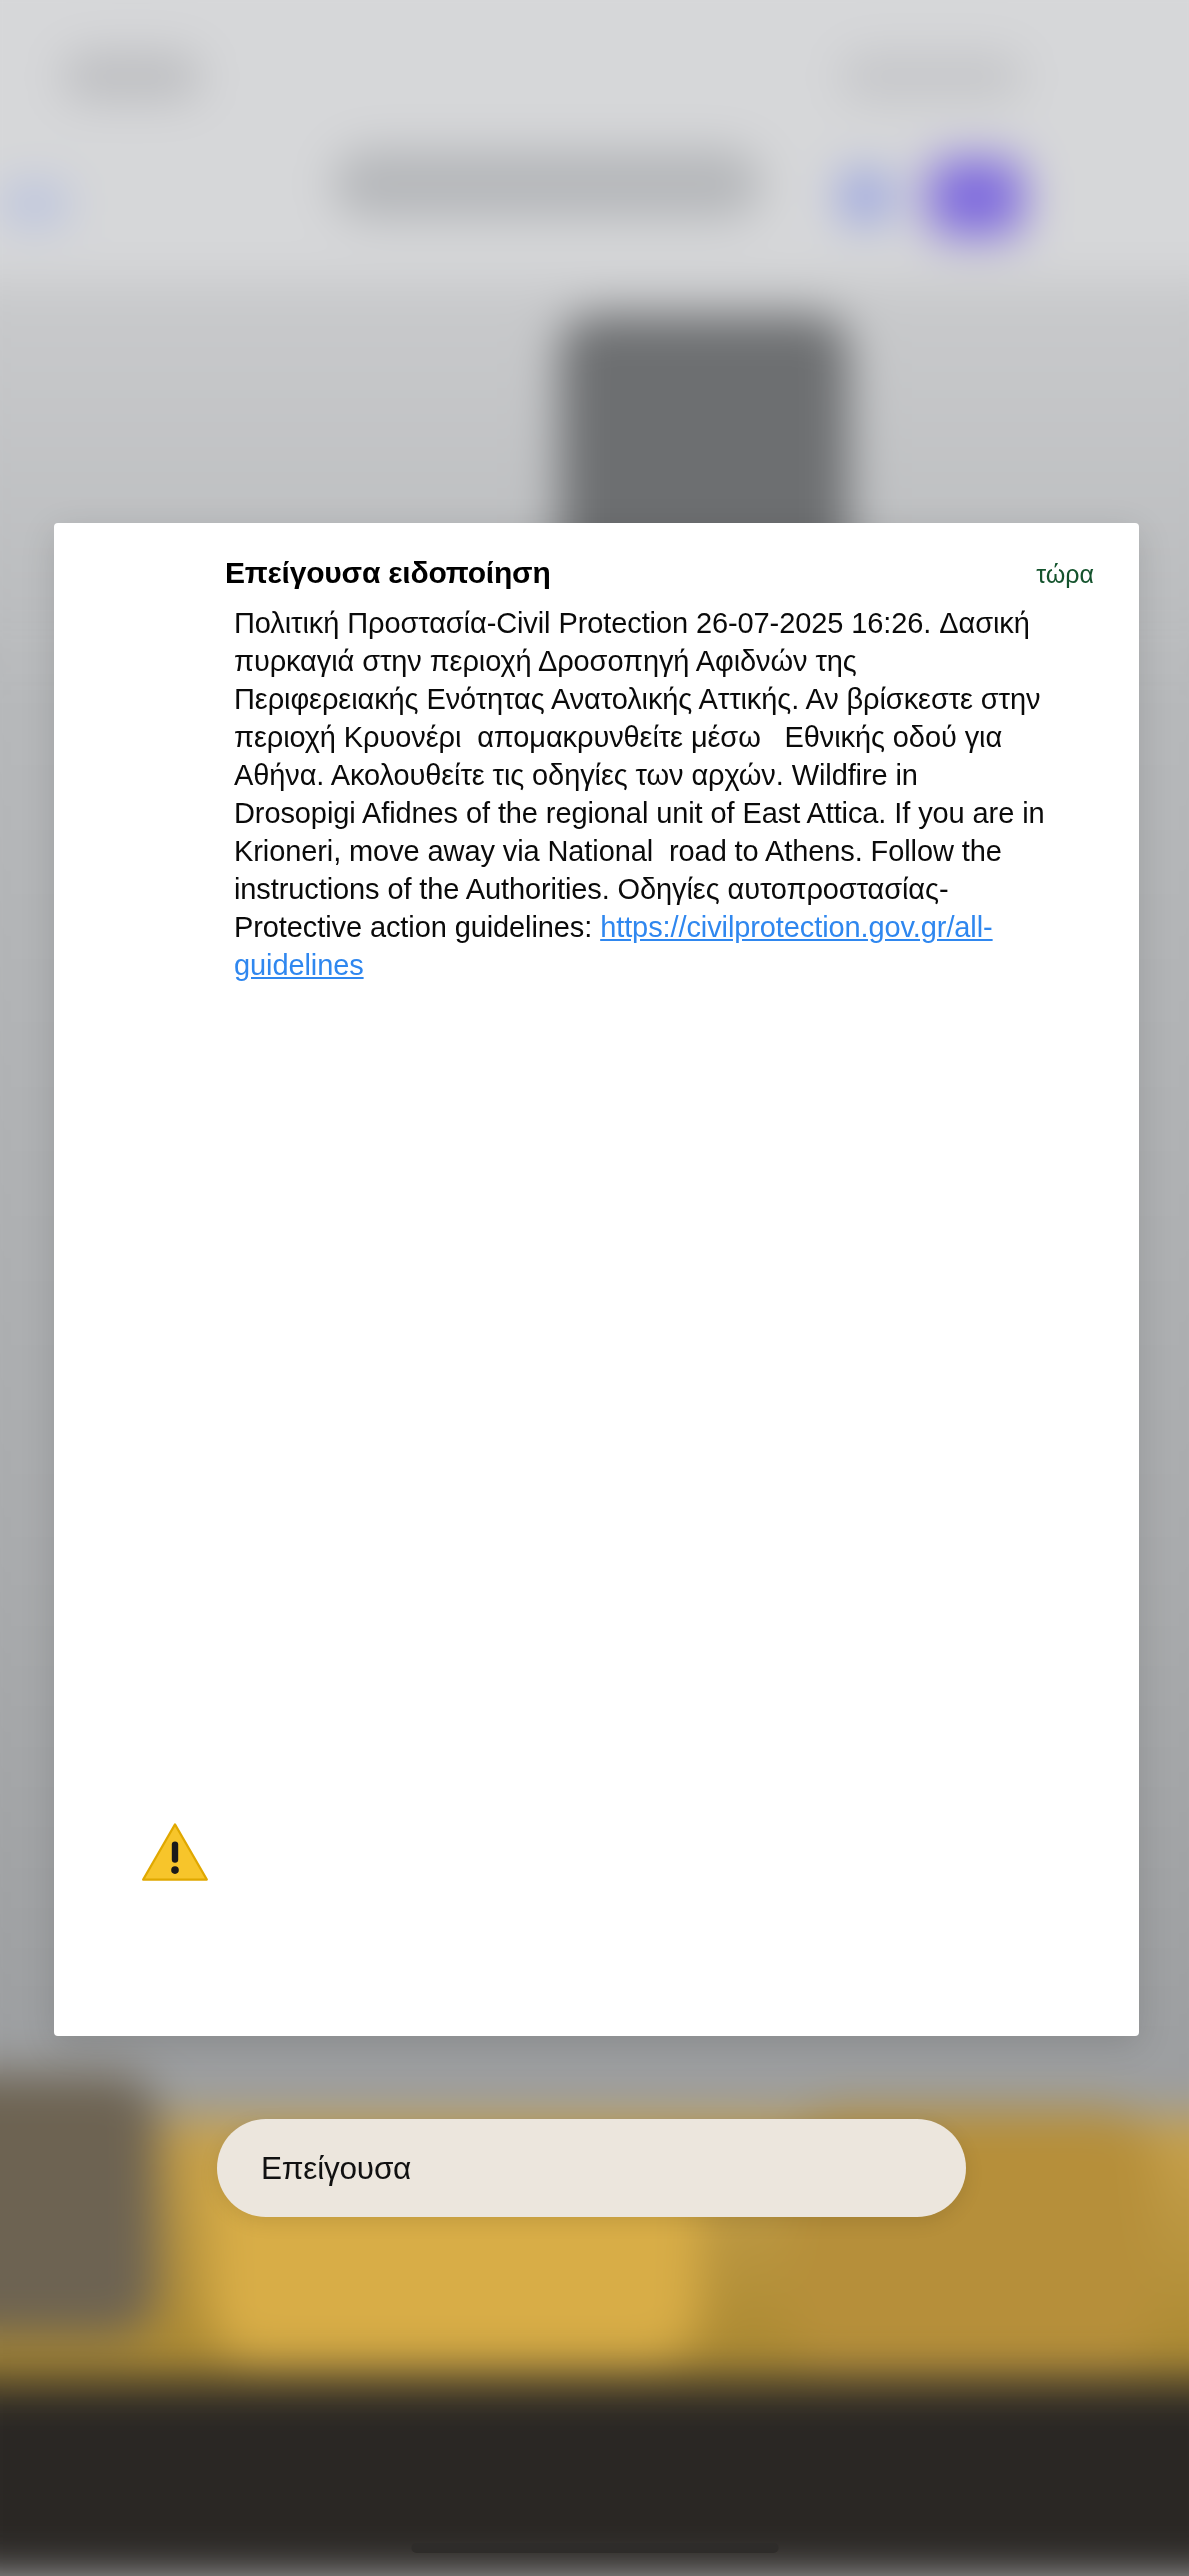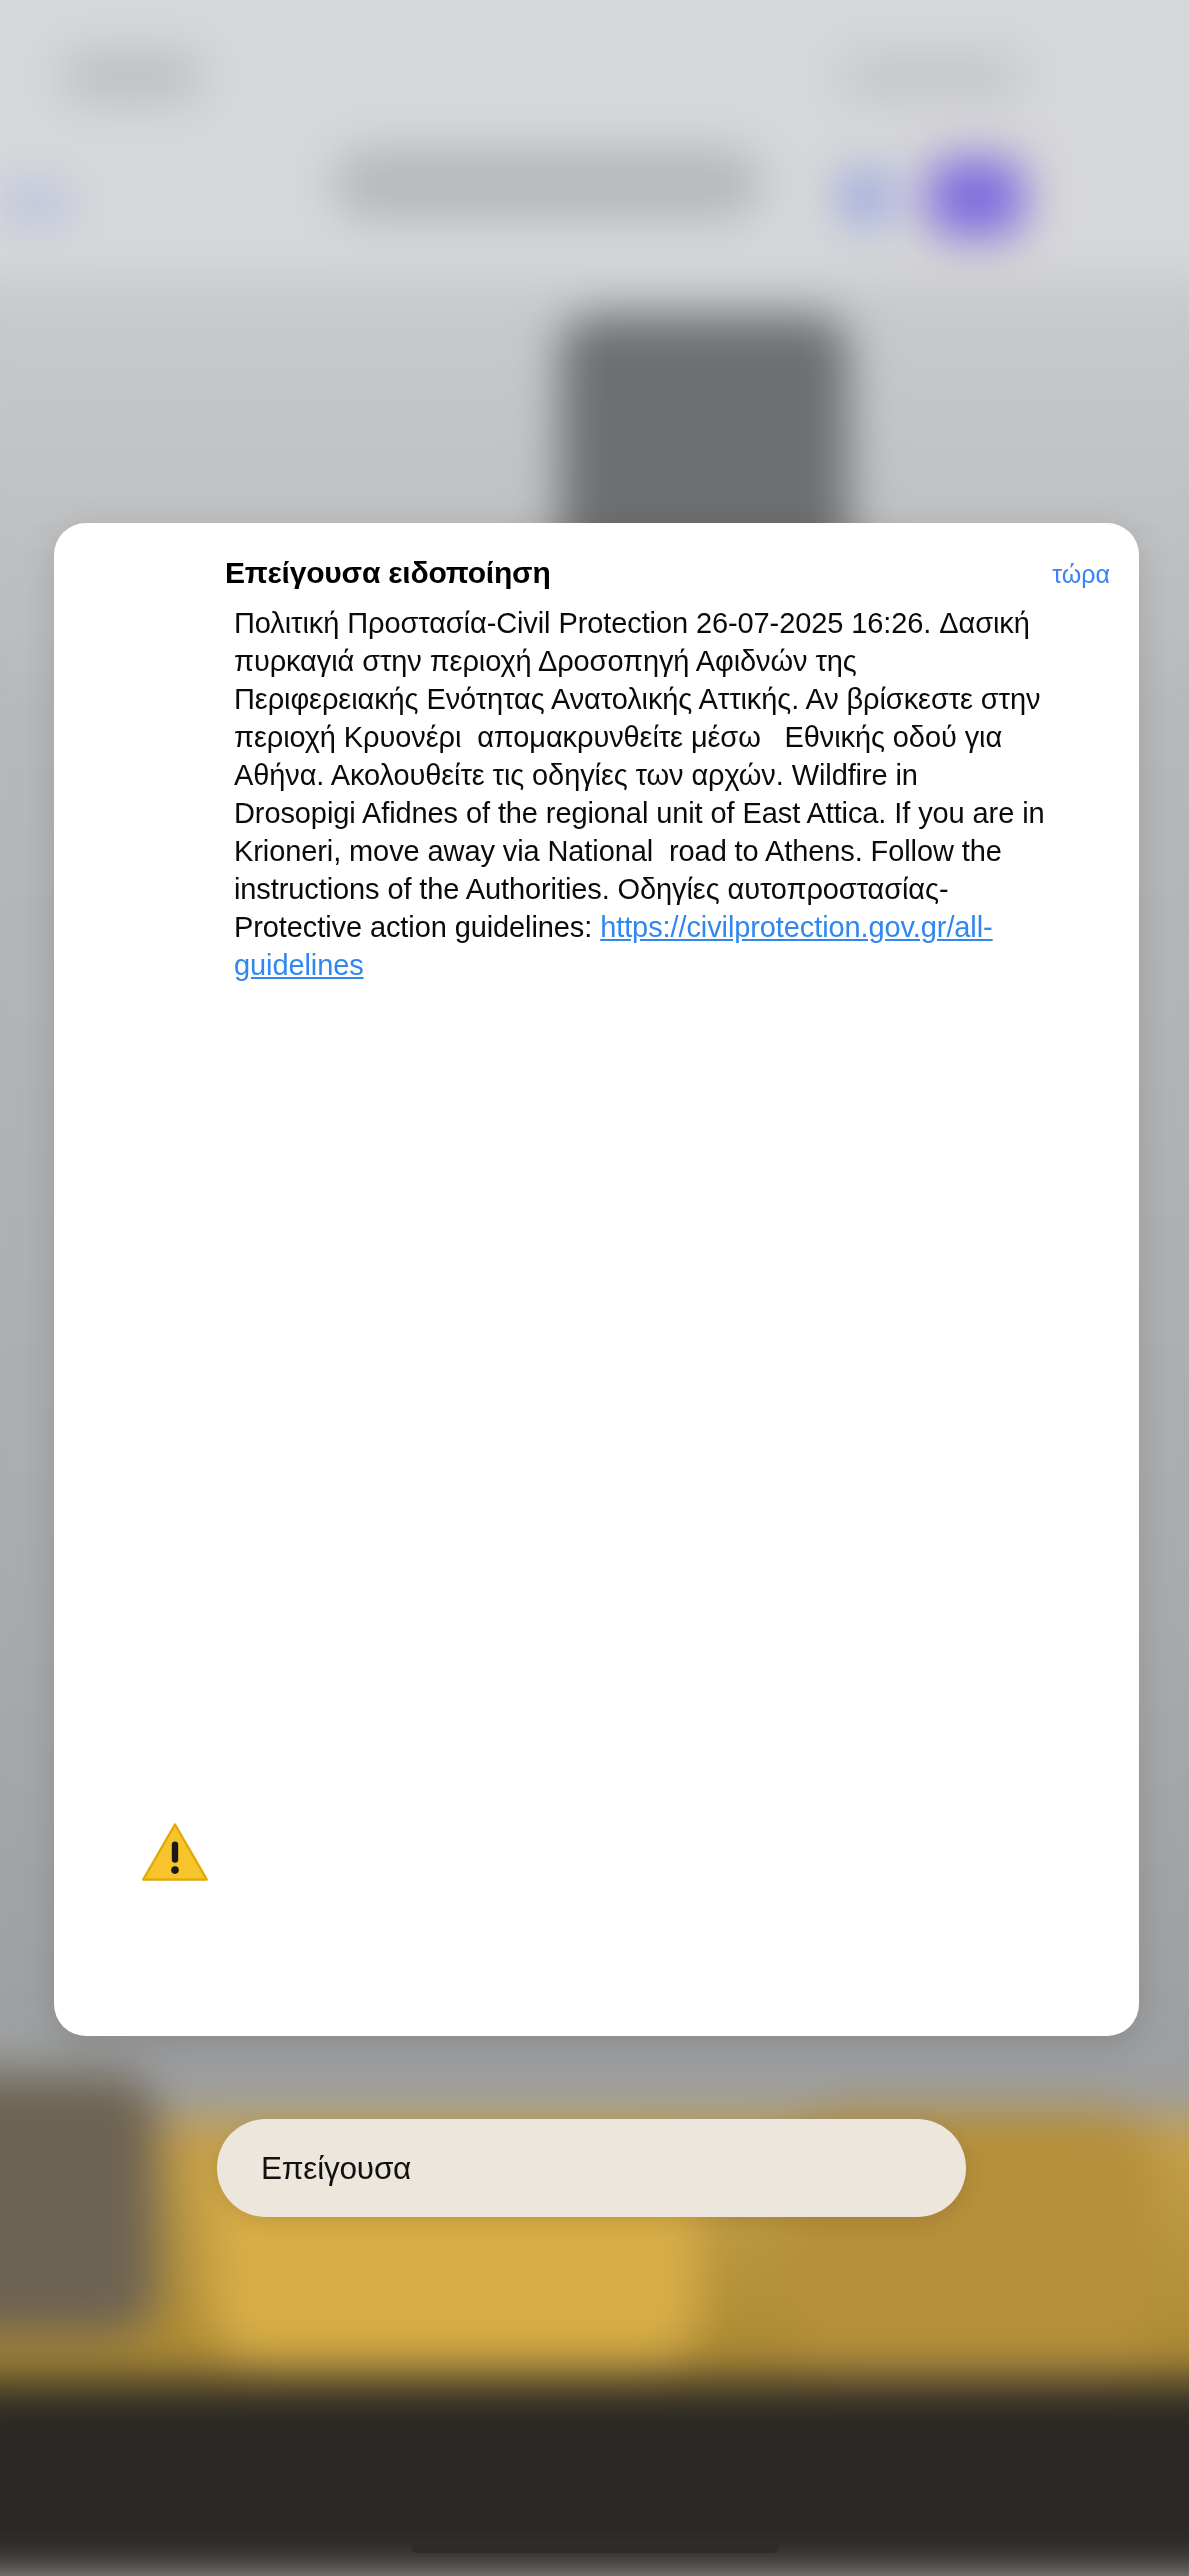--- a/index.html
+++ b/index.html
@@ -104,45 +104,45 @@
   }
 
   
   #notification-card {
     position: absolute;
     left: 54px;
     top: 523px;
     width: 1085px;
     height: 1513px;
     background: #ffffff;
-    border-radius: 32px;
+    border-radius: 4px;
     box-shadow: 0 8.7px 35px rgba(0,0,0,0.13);
     overflow: hidden;
   }
   .card-header {
     position: absolute;
     left: 0; right: 0;
     top: 33px;
     height: 38px;
   }
   .card-title {
     position: absolute;
     left: 171px;
     top: 0;
     font-size: 30px;
     font-weight: bold;
     color: #000000;
     letter-spacing: -0.2px;
   }
   .card-time {
     position: absolute;
-    right: 29px;
+    right: 45px;
     top: 3.5px;
     font-size: 25px;
-    color: #3b82f6;
+    color: #14532d;
   }
   .card-body {
     position: absolute;
     left: 180px;
     right: 94px;
     top: 82px;
     font-size: 29px;
     line-height: 1.31;
     color: #0a0a0a;
     letter-spacing: -0.1px;

